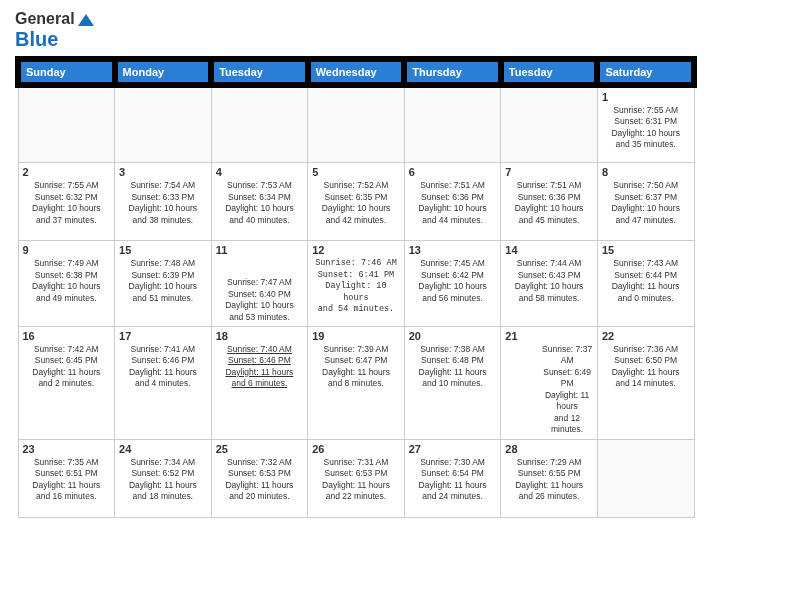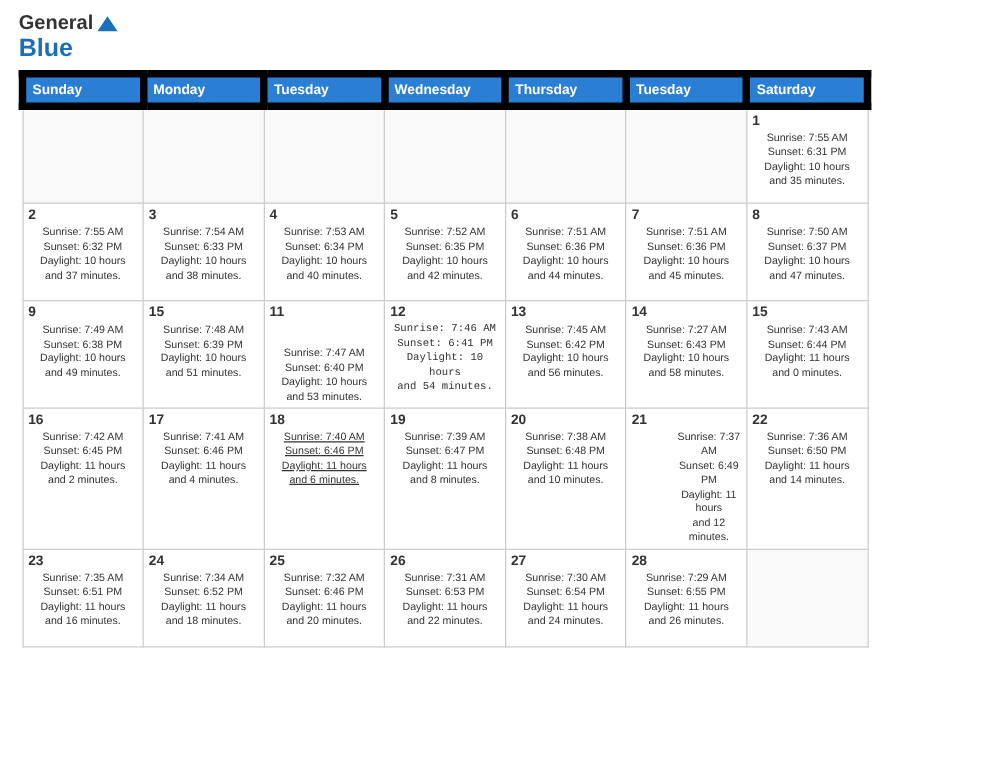--- a/index.html
+++ b/index.html
@@ -206,21 +206,21 @@
           </td>
           <td>
             <span class="day-number">13</span>
             <div class="cell-text" style="white-space: pre-line;">Sunrise: 7:45 AM
 Sunset: 6:42 PM
 Daylight: 10 hours
 and 56 minutes.</div>
           </td>
           <td>
             <span class="day-number">14</span>
-            <div class="cell-text" style="white-space: pre-line;">Sunrise: 7:27 AM
+            <div class="cell-text" style="white-space: pre-line;">Sunrise: 7:44 AM
 Sunset: 6:43 PM
 Daylight: 10 hours
 and 58 minutes.</div>
           </td>
           <td>
             <span class="day-number">15</span>
             <div class="cell-text" style="white-space: pre-line;">Sunrise: 7:43 AM
 Sunset: 6:44 PM
 Daylight: 11 hours
 and 0 minutes.</div>
@@ -288,21 +288,21 @@
           <td>
             <span class="day-number">24</span>
             <div class="cell-text" style="white-space: pre-line;">Sunrise: 7:34 AM
 Sunset: 6:52 PM
 Daylight: 11 hours
 and 18 minutes.</div>
           </td>
           <td>
             <span class="day-number">25</span>
             <div class="cell-text" style="white-space: pre-line;">Sunrise: 7:32 AM
-Sunset: 6:46 PM
+Sunset: 6:53 PM
 Daylight: 11 hours
 and 20 minutes.</div>
           </td>
           <td>
             <span class="day-number">26</span>
             <div class="cell-text" style="white-space: pre-line;">Sunrise: 7:31 AM
 Sunset: 6:53 PM
 Daylight: 11 hours
 and 22 minutes.</div>
           </td>

